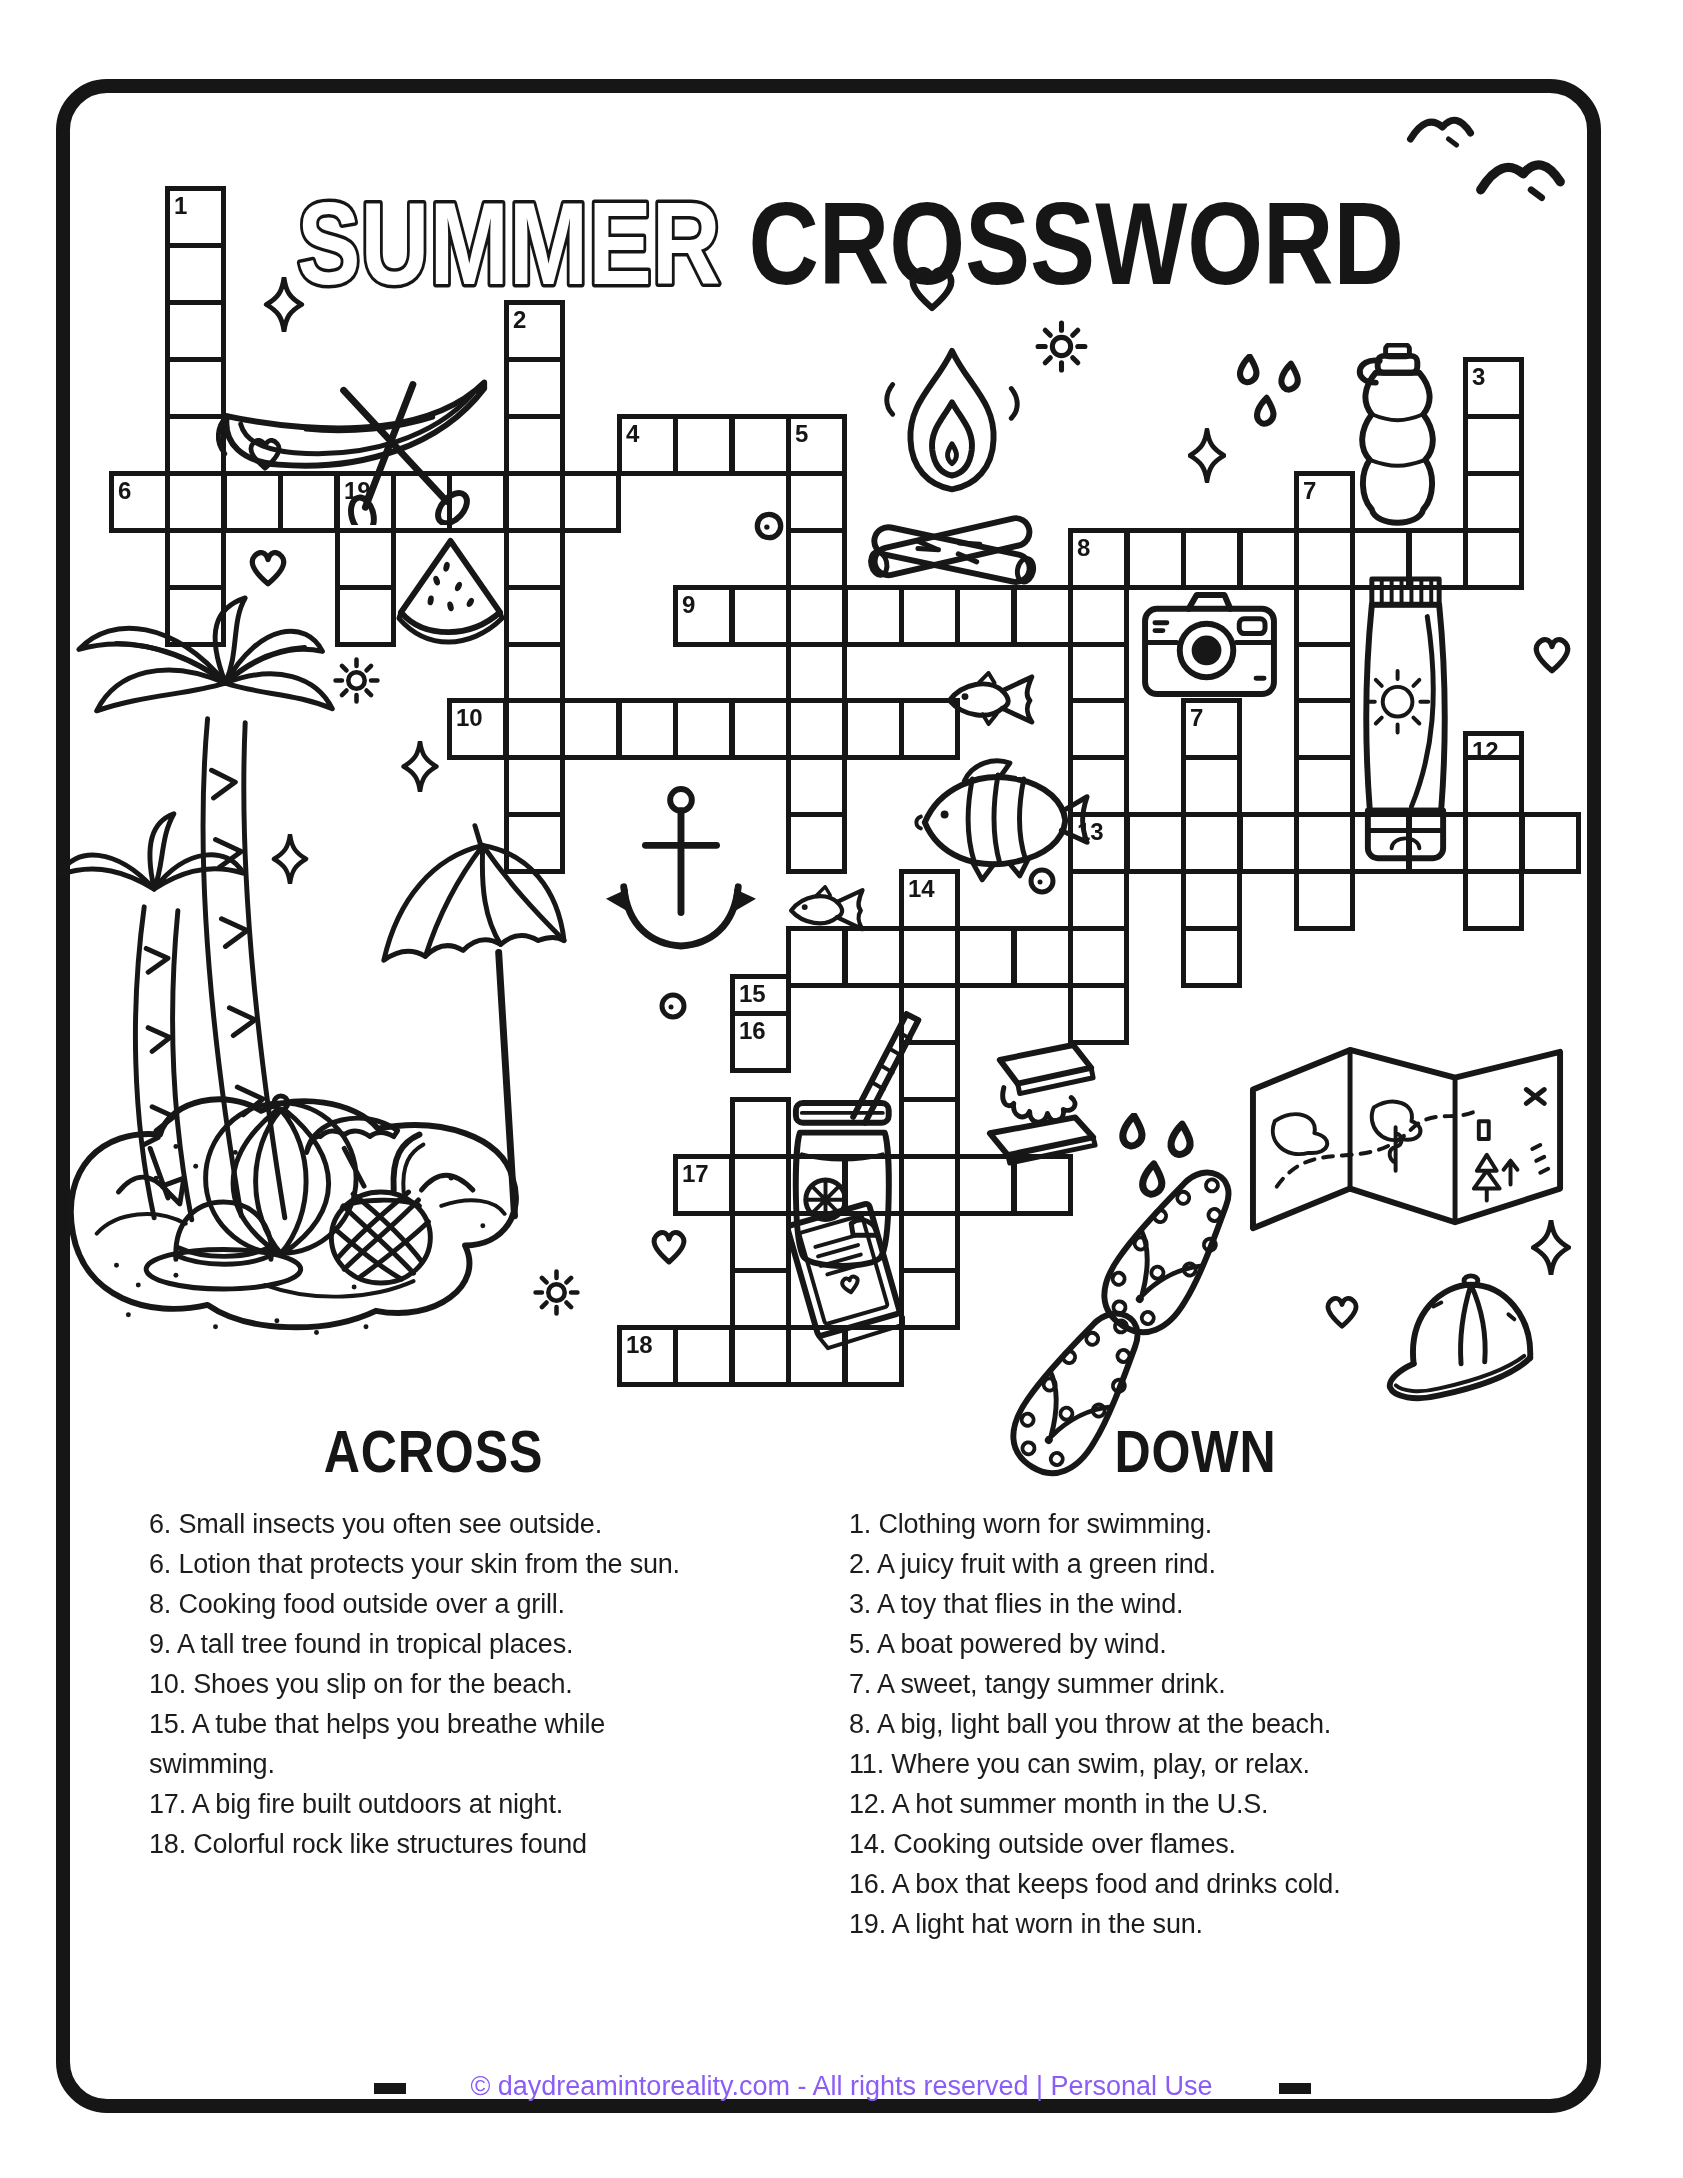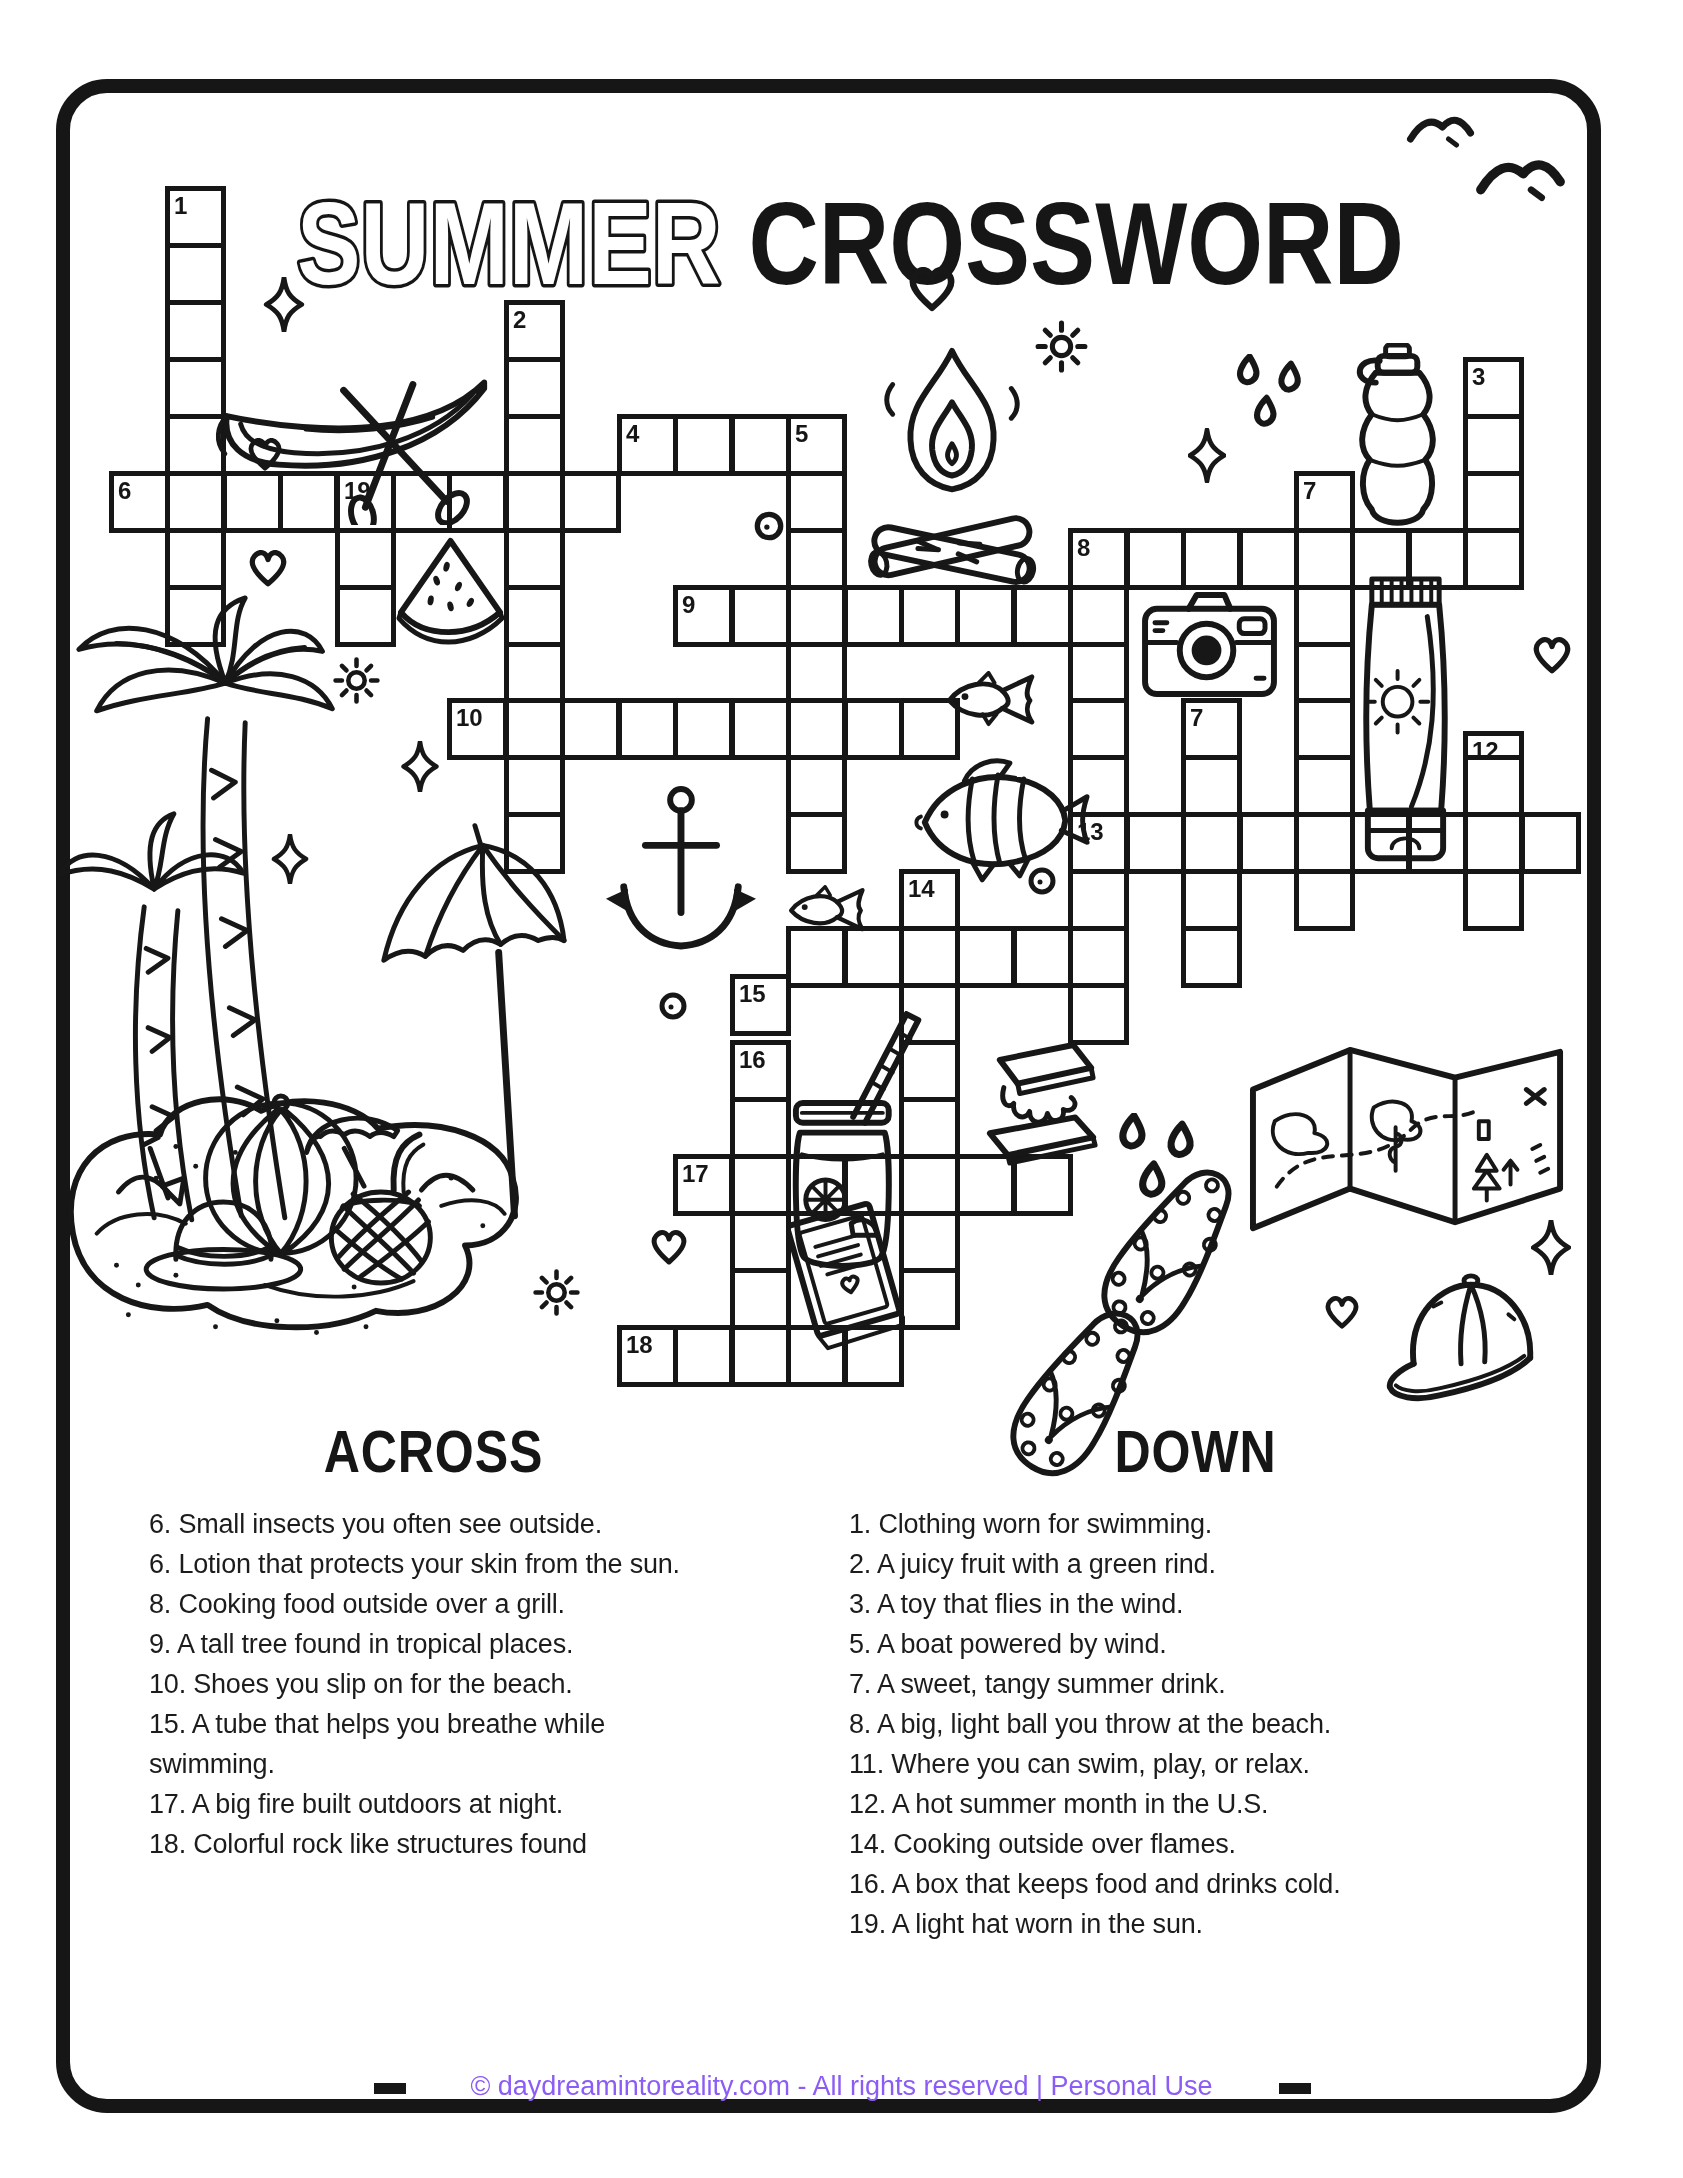--- a/index.html
+++ b/index.html
@@ -204,21 +204,21 @@
       <div class="cell" style="left: 899px; top: 1154px;"></div>
       <div class="cell" style="left: 899px; top: 1211px;"></div>
       <div class="cell" style="left: 899px; top: 1268px;"></div>
       <div class="cell" style="left: 730px; top: 926px; margin-top: 48px;">
         <span class="num">15</span>
       </div>
       <div class="cell" style="left: 786px; top: 926px;"></div>
       <div class="cell" style="left: 843px; top: 926px;"></div>
       <div class="cell" style="left: 955px; top: 926px;"></div>
       <div class="cell" style="left: 1012px; top: 926px;"></div>
-      <div class="cell" style="left: 730px; top: 1040px;">
+      <div class="cell" style="left: 730px; top: 1011px;">
         <span class="num">16</span>
       </div>
       <div class="cell" style="left: 730px; top: 1097px;"></div>
       <div class="cell" style="left: 730px; top: 1154px;"></div>
       <div class="cell" style="left: 730px; top: 1211px;"></div>
       <div class="cell" style="left: 730px; top: 1268px;"></div>
       <div class="cell" style="left: 730px; top: 1325px;"></div>
       <div class="cell" style="left: 673px; top: 1154px;">
         <span class="num">17</span>
       </div>

